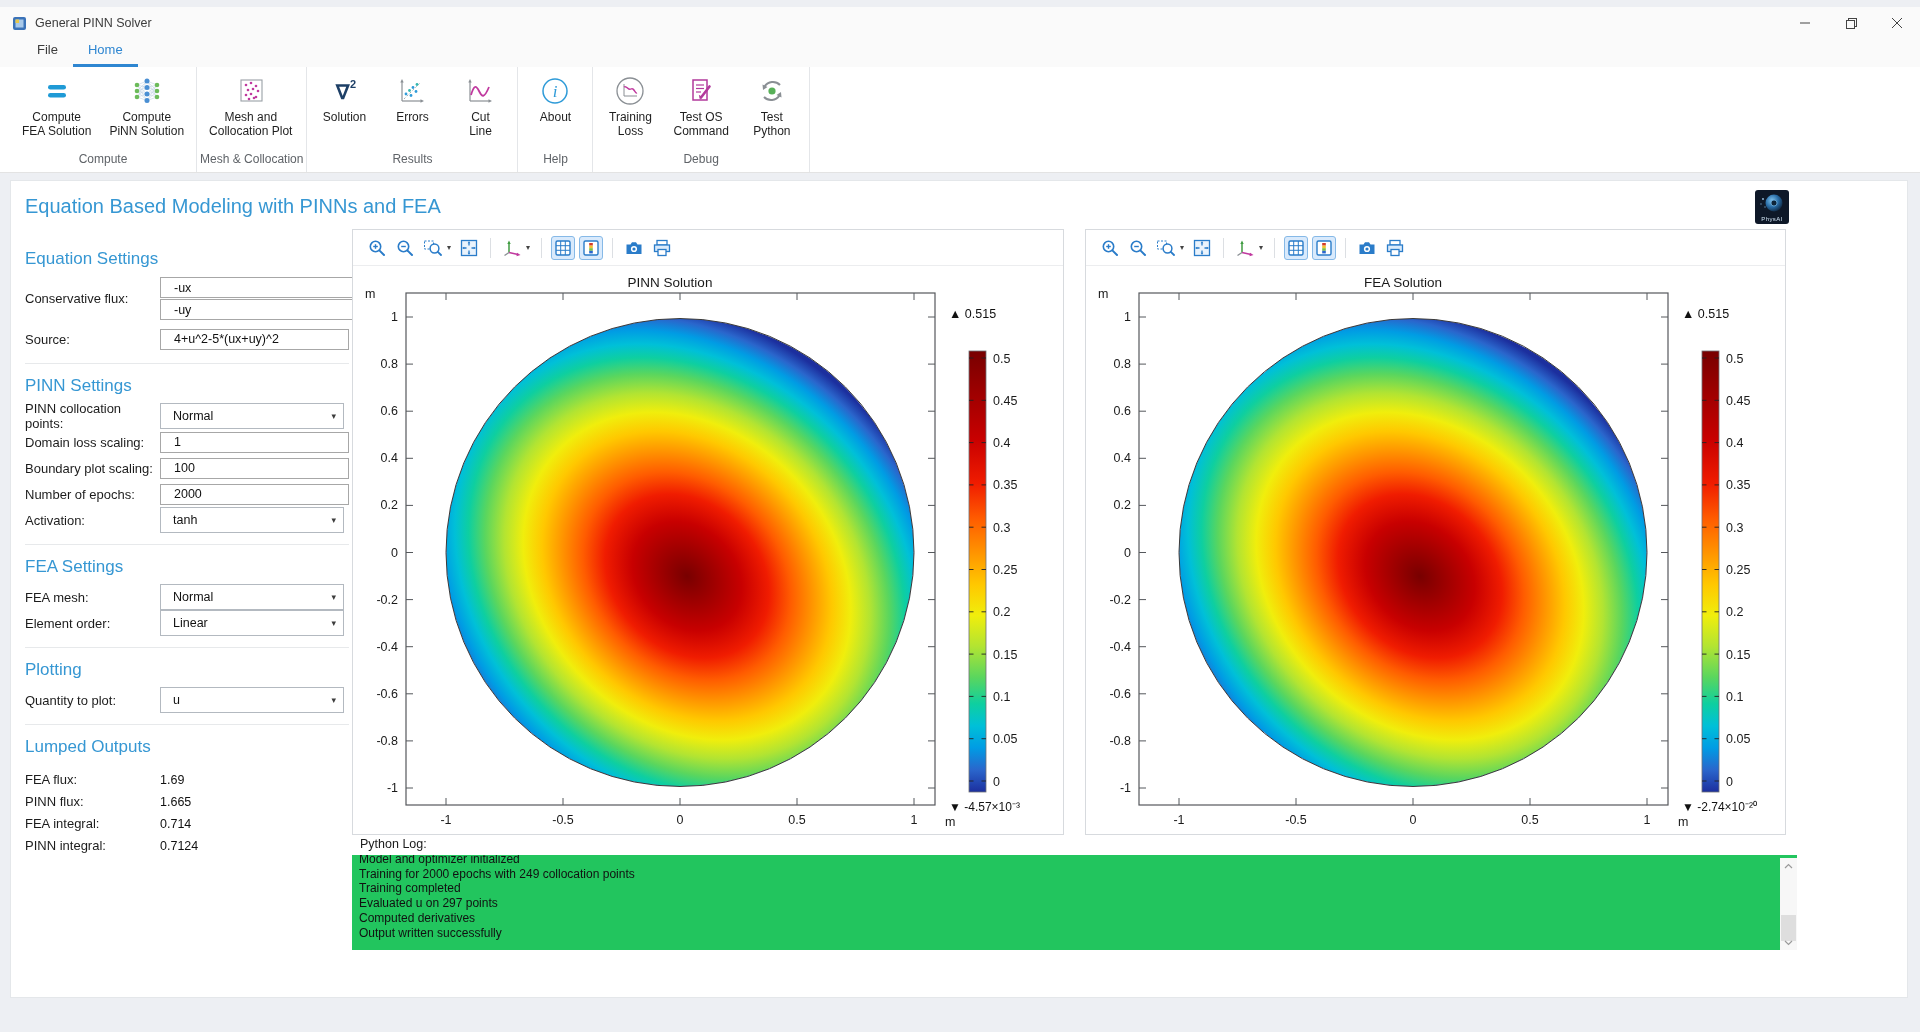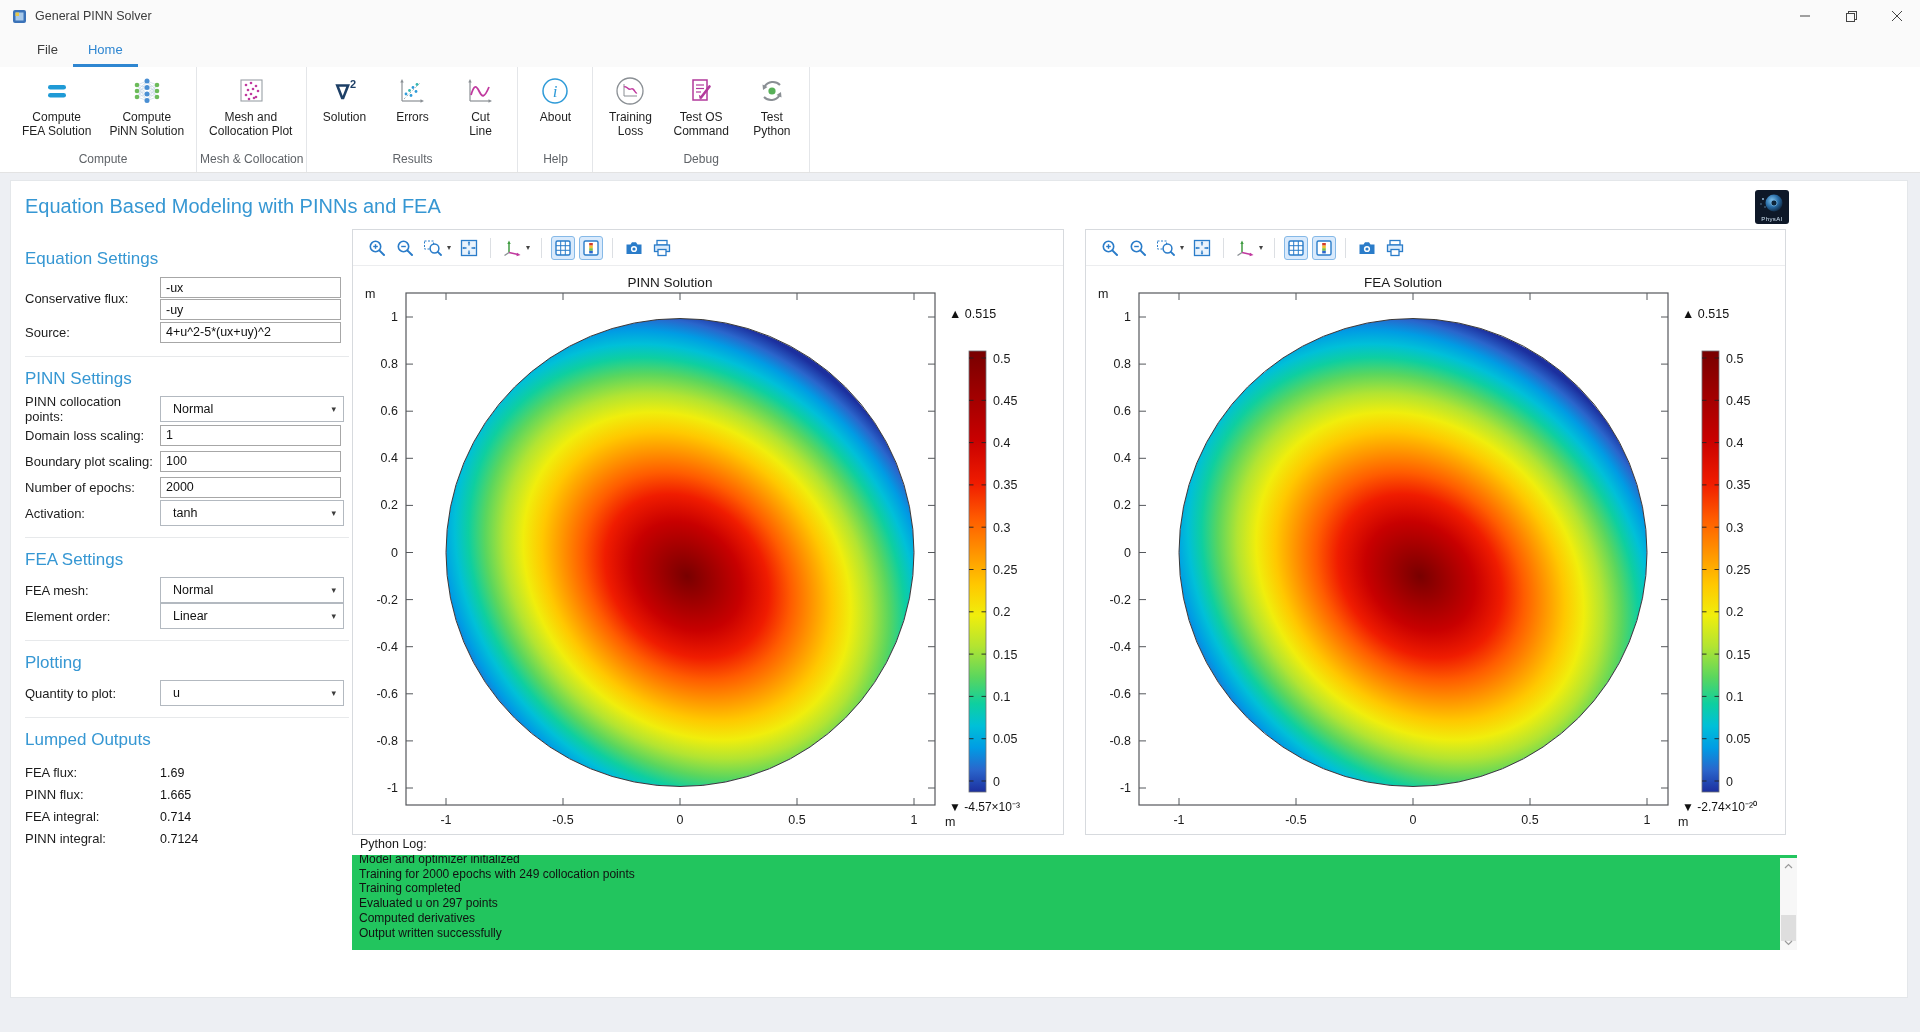--- a/index.html
+++ b/index.html
@@ -1,19 +1,19 @@
 <!DOCTYPE html>
 <html><head>
 <meta charset="utf-8">
 <style>
   html,body{margin:0;padding:0}
   body{width:1920px;height:1032px;position:relative;overflow:hidden;background:#edeff3;
        font-family:"Liberation Sans",sans-serif;color:#1a1a1a;-webkit-font-smoothing:antialiased}
   
-  .titlebar{position:absolute;top:0;left:0;right:0;height:32px;background:#fafafa;display:flex;align-items:center}
+  .titlebar{position:absolute;top:7px;left:0;right:0;height:32px;background:#fafafa;display:flex;align-items:center}
   .appicon{margin:0 8px 0 12px;display:flex}
   .wtitle{font-size:12.5px;color:#3c3c3c}
   .wbtns{position:absolute;right:0;top:0;height:32px;display:flex}
   .wbtn{width:46px;height:32px;display:flex;align-items:center;justify-content:center}
   .tabrow{position:absolute;top:32px;left:0;right:0;height:35px;background:#fafafa;display:flex;padding-left:22px}
   .tab{display:flex;align-items:center;padding:0 15px;font-size:13px;color:#3c3c3c}
   .tab.active{color:#2e86d1;border-bottom:3px solid #2e86d1;padding-top:3px}
   
   .ribbon{position:absolute;top:67px;left:0;right:0;height:105px;background:#fff;border-bottom:1px solid #e3e3e3;display:flex;padding-left:10px}
   .rgroup{display:flex;flex-direction:column;border-right:1px solid #e4e6e9;padding:0 3px}
@@ -28,21 +28,21 @@
   .logo{position:absolute;left:1744px;top:9px;width:34px;height:34px;background:#0e1828;border-radius:3px;overflow:hidden}
   .logotext{position:absolute;left:0;right:0;bottom:2px;text-align:center;font-size:6px;color:#cfe2f2;letter-spacing:.4px}
   
   .settings{position:absolute;left:14px;top:52px;width:324px}
   .shead{font-size:17px;color:#3697d3;margin:12px 0 8px;font-weight:400}
   .section.first .shead{margin-top:16px}
   .row{display:flex;align-items:center;margin-top:2px;height:24px}
   .fluxrow{height:auto}
   .fluxinputs{display:flex;flex-direction:column;gap:1px}
   .lbl{width:135px;font-size:13px;color:#1c1c1c;flex:none}
-  .tin{width:169px;height:19px;border:1px solid #a7a7a7;font-size:12.5px;padding:0 5px;font-family:inherit;color:#111;background:#fff}
+  .tin{width:169px;height:19px;border:1px solid #a7a7a7;font-size:12.5px;padding:0 13px;font-family:inherit;color:#111;background:#fff}
   .sel{width:163px;height:24px;border:1px solid #b3b9c0;background:#fff;display:flex;align-items:center;justify-content:space-between;padding:0 7px 0 12px;font-size:12.5px;color:#111}
   .caret{font-size:9px;color:#3c3c3c}
   hr.sep{border:none;border-top:1px solid #e7e9eb;margin:12px 0 0}
   .lrow{display:flex;height:22px;align-items:flex-end}
   .lval{font-size:12.5px;color:#111}
   
   .panel{position:absolute;top:48px;width:712px;height:606px;border:1px solid #d7dade;background:#fff;overflow:hidden;box-sizing:border-box}
   #panel0{left:341px}
   #panel1{left:1074px;width:701px}
   .ptoolbar{position:absolute;top:0;left:0;right:0;height:35px;display:flex;align-items:center;padding-left:10px;border-bottom:1px solid #ecedef;background:#fff;z-index:2}
@@ -310,21 +310,21 @@
   <div class="settings">
     <div class="section first">
       <div class="shead">Equation Settings</div>
       <div class="row fluxrow">
         <div class="lbl">Conservative flux:</div>
         <div class="fluxinputs">
           <input class="tin" value="-ux" style="">
           <input class="tin" value="-uy" style="">
         </div>
       </div>
-      <div class="row" style="margin-top:0">
+      <div class="row" style="margin-top:7px">
         <div class="lbl">Source:</div>
         <input class="tin" value="4+u^2-5*(ux+uy)^2" style="">
       </div>
     </div>
     <hr class="sep">
     <div class="section">
       <div class="shead">PINN Settings</div>
       <div class="rows">
           <div class="row">
             <div class="lbl">PINN collocation points:</div>

